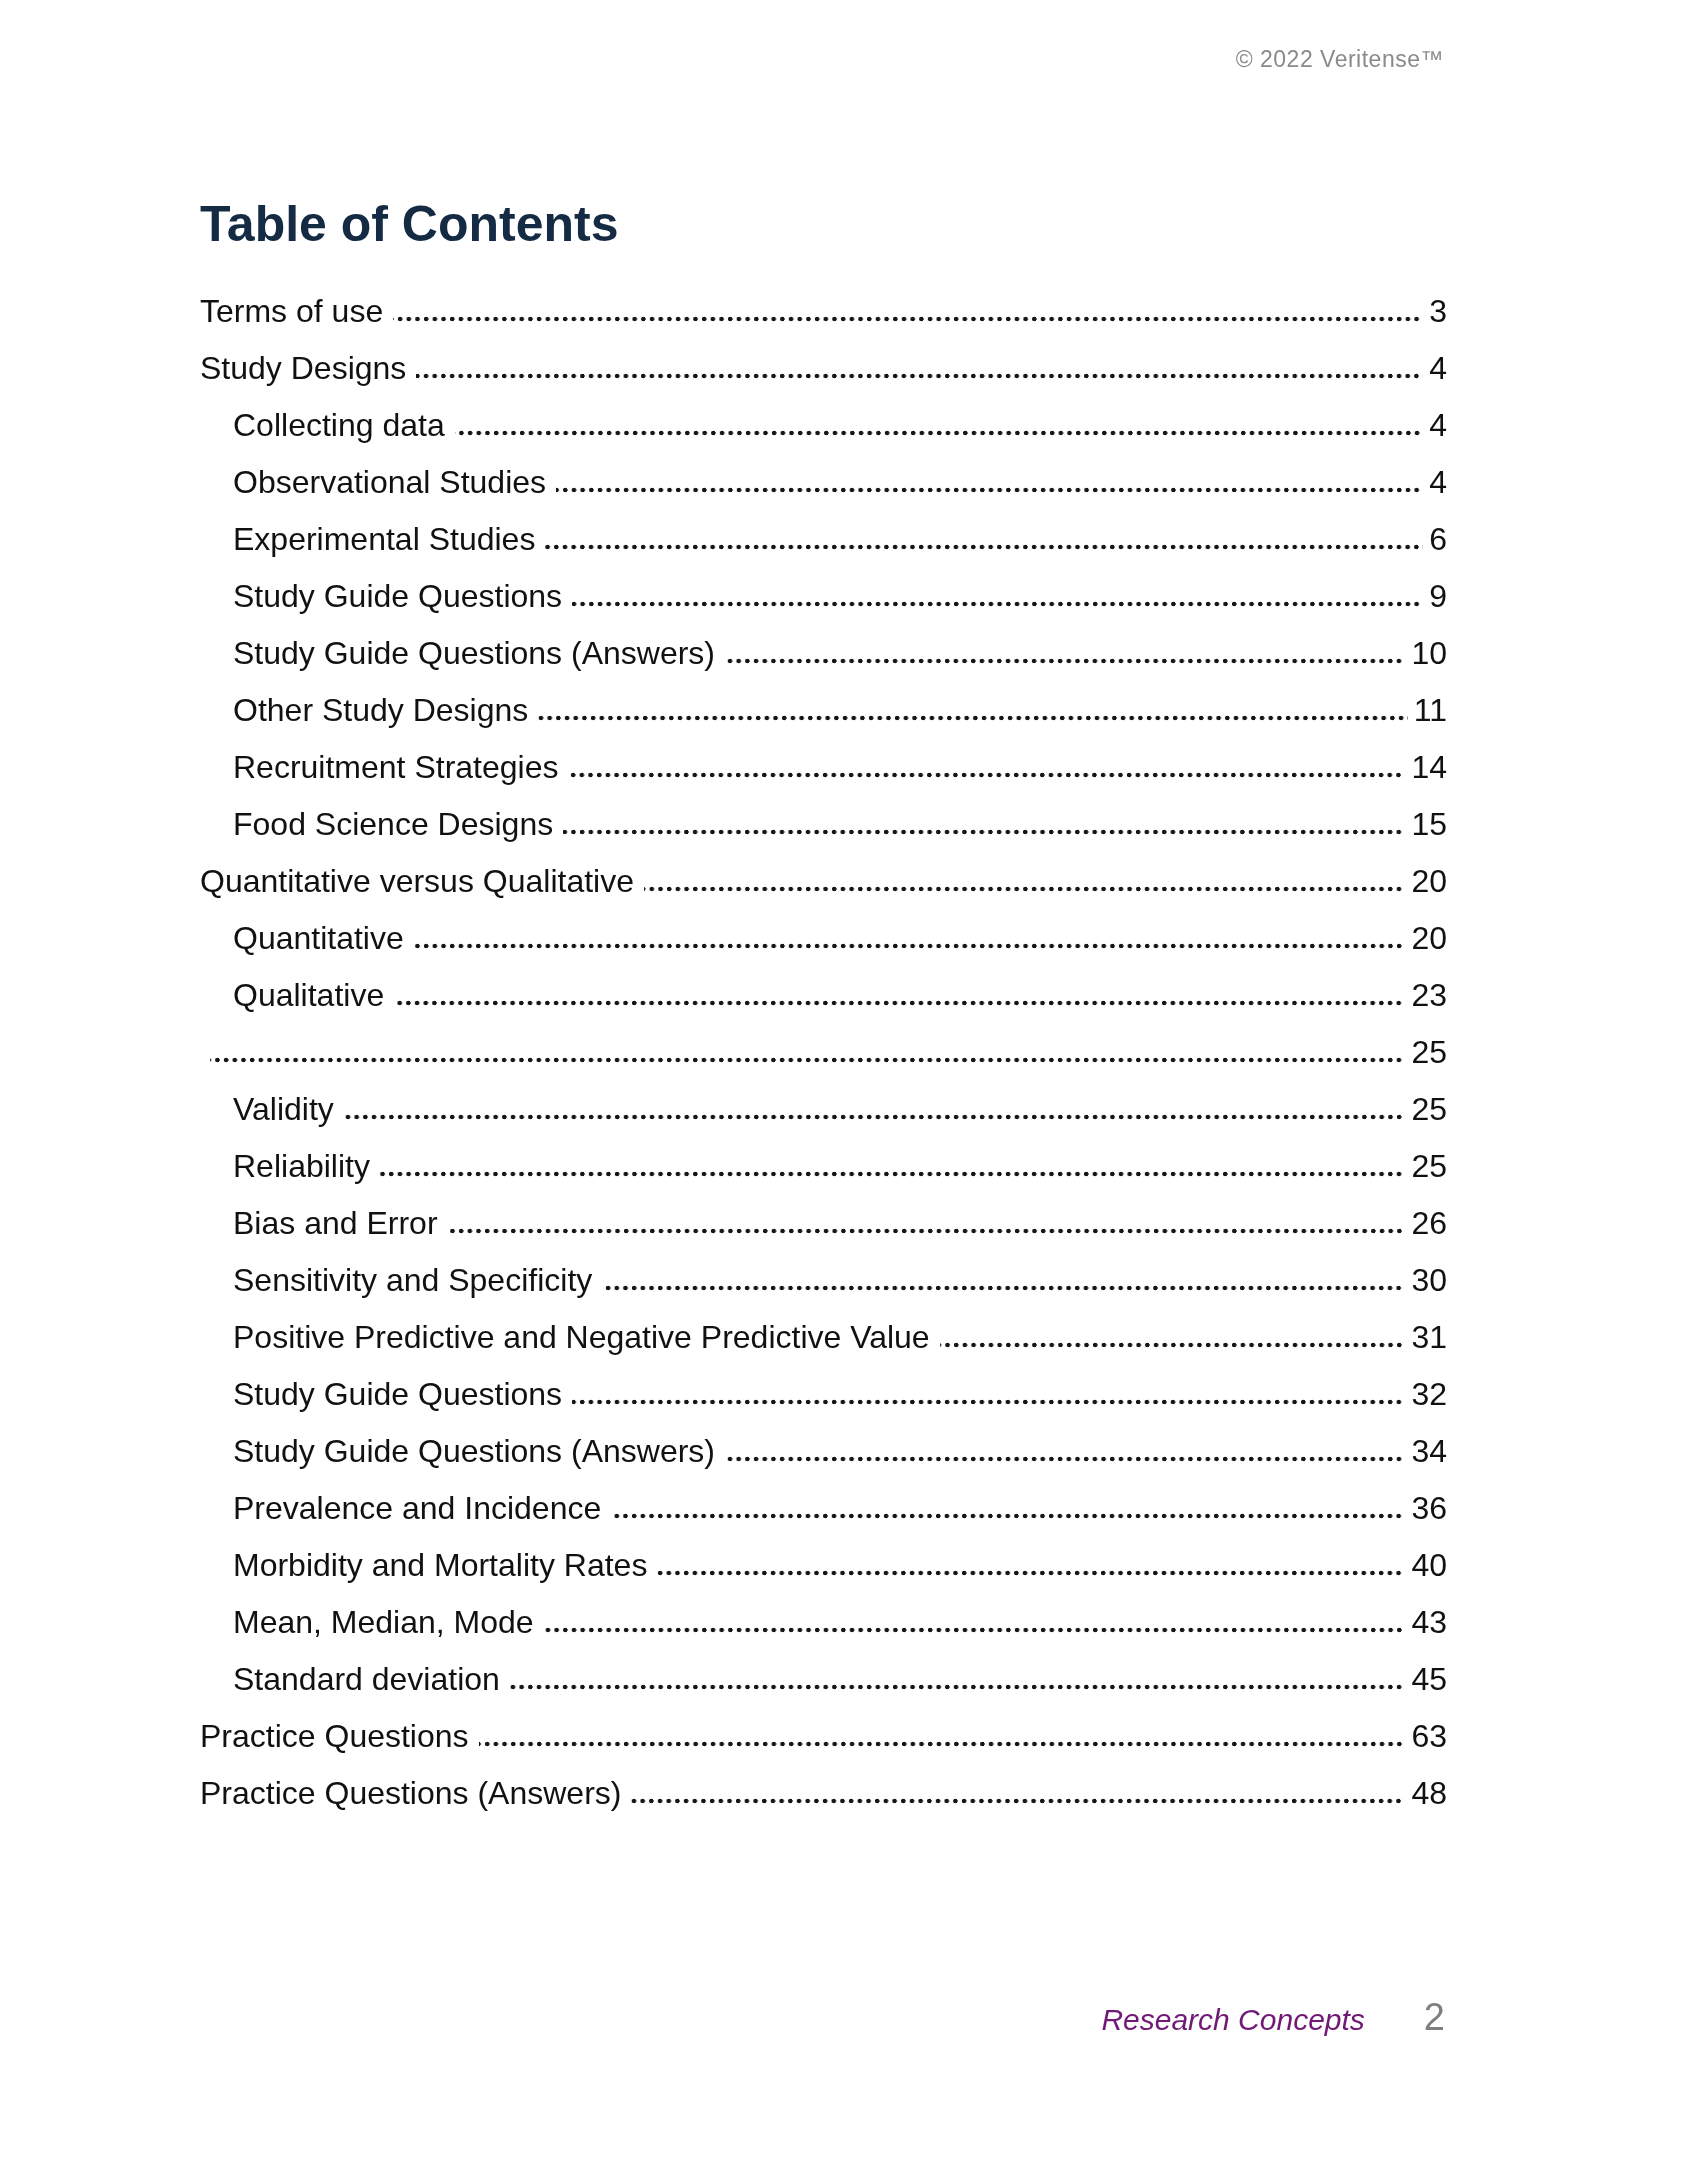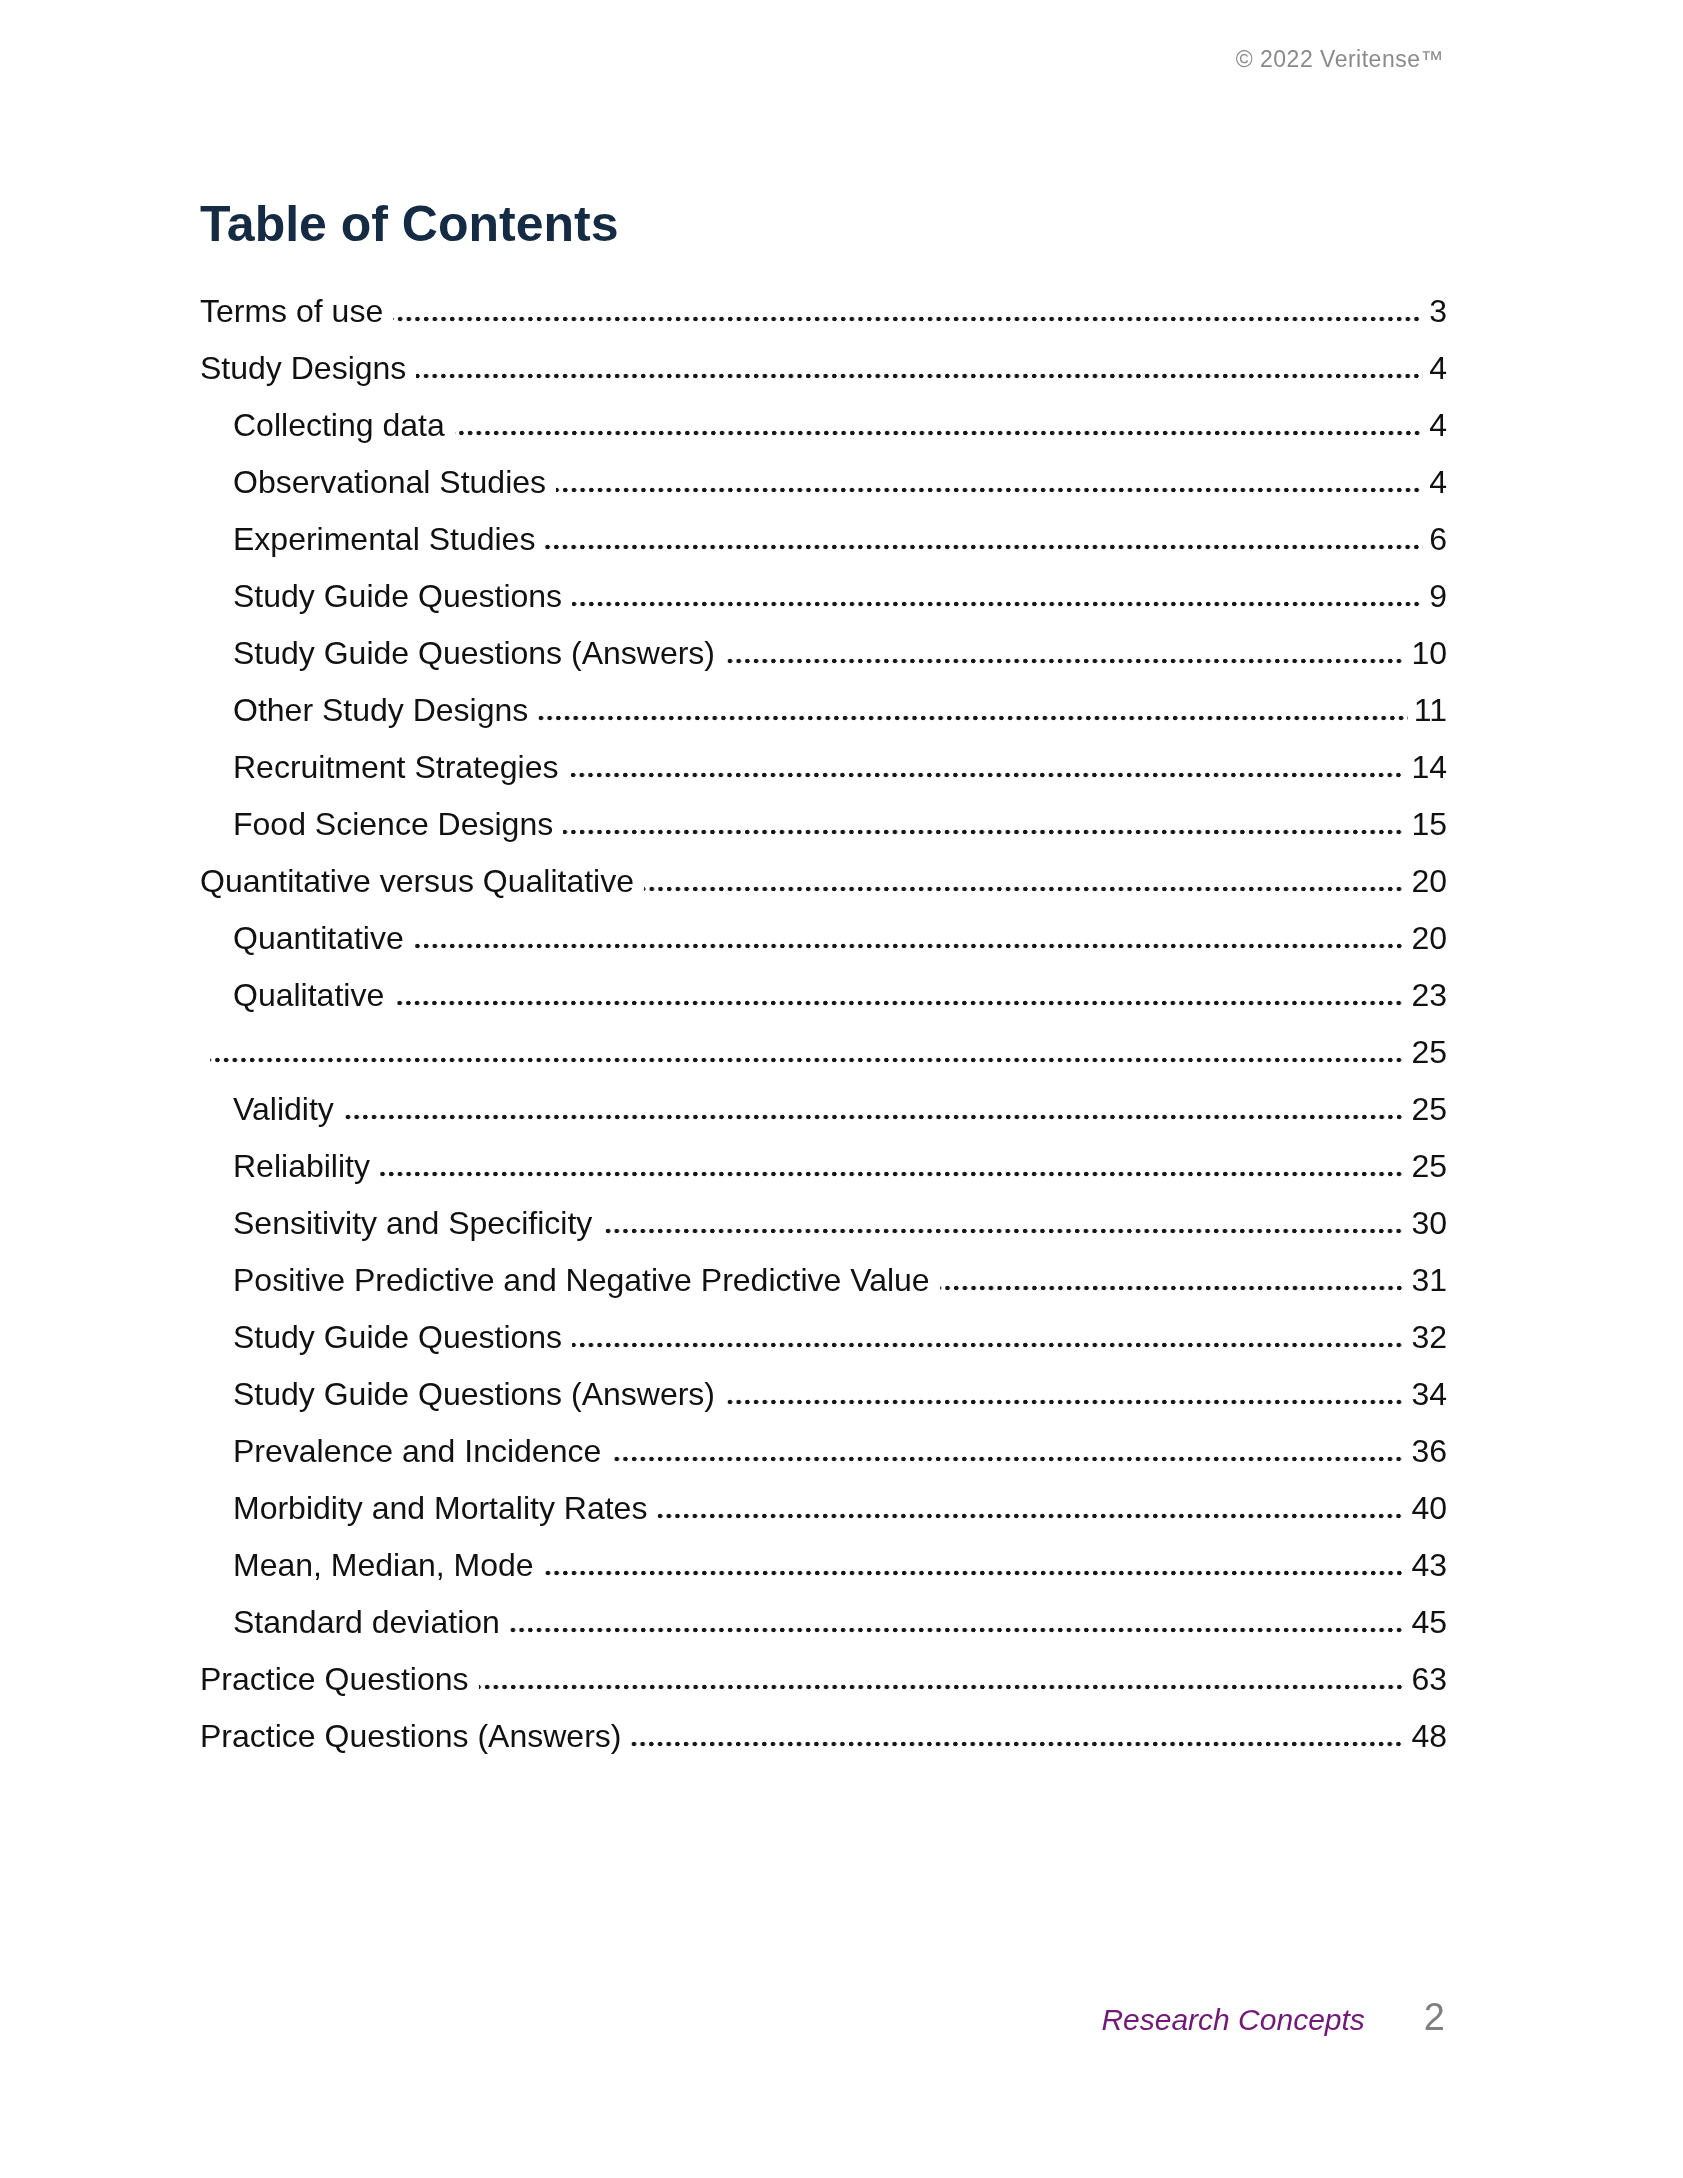--- a/index.html
+++ b/index.html
@@ -182,20 +182,25 @@
           <span class="dots"></span>
           <span class="pagenum">25</span>
         </div>
 
         <div class="row sub">
           <span class="label">Reliability</span>
           <span class="dots"></span>
           <span class="pagenum">25</span>
         </div>
 
+        <div class="row sub">
+          <span class="label">Bias and Error</span>
+          <span class="dots"></span>
+          <span class="pagenum">26</span>
+        </div>
 
 
         <div class="row sub">
           <span class="label">Sensitivity and Specificity</span>
           <span class="dots"></span>
           <span class="pagenum">30</span>
         </div>
 
         <div class="row sub">
           <span class="label">Positive Predictive and Negative Predictive Value</span>

